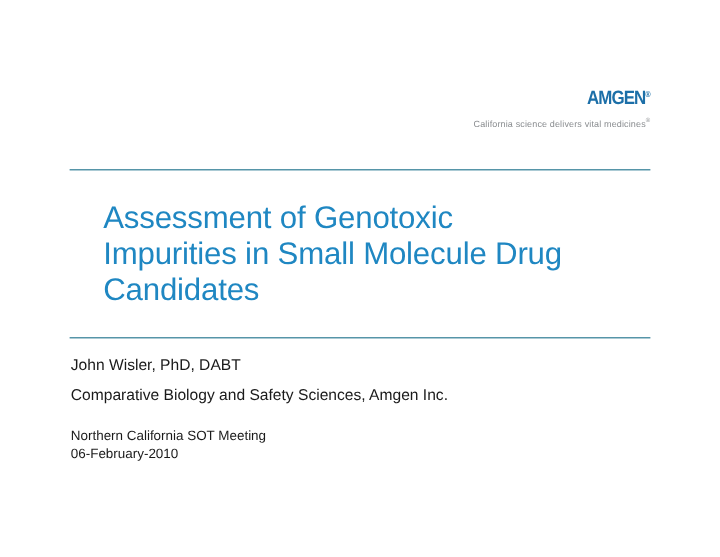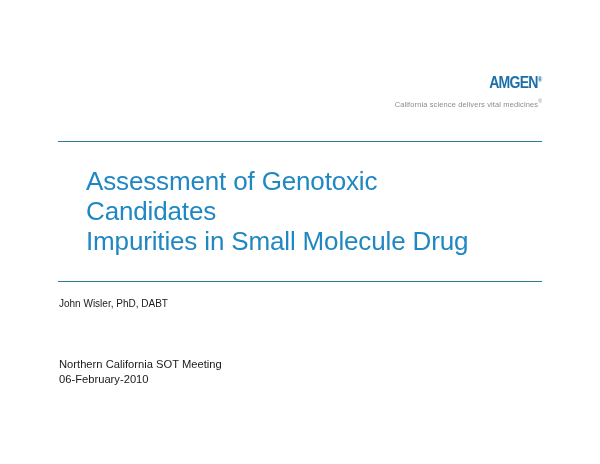--- a/index.html
+++ b/index.html
@@ -84,21 +84,21 @@
     margin-left: 28px;
   }
   #title .tline { display: block; white-space: nowrap; }
 
   
   #authors {
     position: absolute;
     left: 59px;
     top: 297px;
     color: #1A1A1A;
-    font-size: 10px;
+    font-size: 13px;
     line-height: 14.6px;
   }
   #authors .gap { display: block; height: 10px; }
   #authors .bline { display: block; white-space: nowrap; }
 
   #meeting {
     position: absolute;
     left: 59px;
     top: 357px;
     color: #1A1A1A;
@@ -114,29 +114,30 @@
 
   <div id="logo-block">
     <div id="logo-wordmark"><span>AMGEN</span><span id="logo-reg">®</span></div>
     <div id="logo-tagline"><span>California science delivers vital medicines</span><span class="reg">®</span></div>
   </div>
 
   <div class="rule" id="rule-top"></div>
 
   <div id="title">
     <span class="tline">Assessment of Genotoxic</span>
+    <span class="tline">Impurities in Small Molecule Drug</span>
     <span class="tline">Candidates</span>
-    <span class="tline">Impurities in Small Molecule Drug</span>
   </div>
 
   <div class="rule" id="rule-bottom"></div>
 
   <div id="authors">
     <span class="bline">John Wisler, PhD, DABT</span>
     <span class="gap"></span>
+    <span class="bline">Comparative Biology and Safety Sciences, Amgen Inc.</span>
   </div>
 
   <div id="meeting">
     <span class="bline">Northern California SOT Meeting</span>
     <span class="bline">06-February-2010</span>
   </div>
 
 </div>
 
 </body></html>

